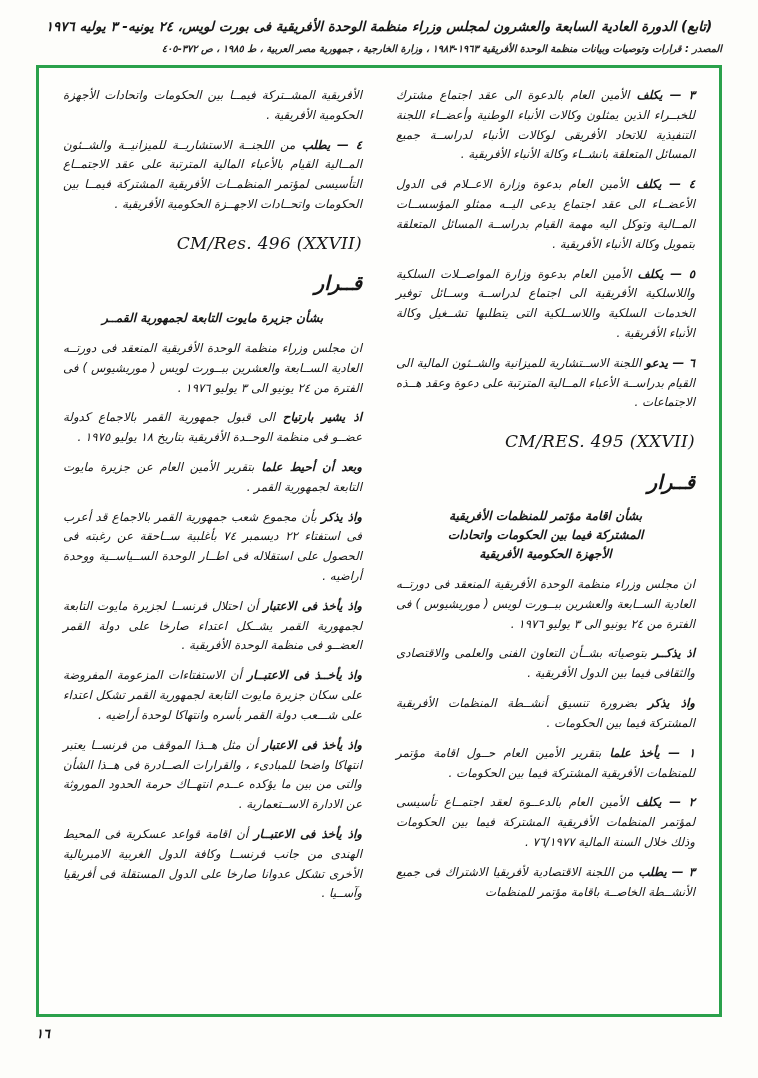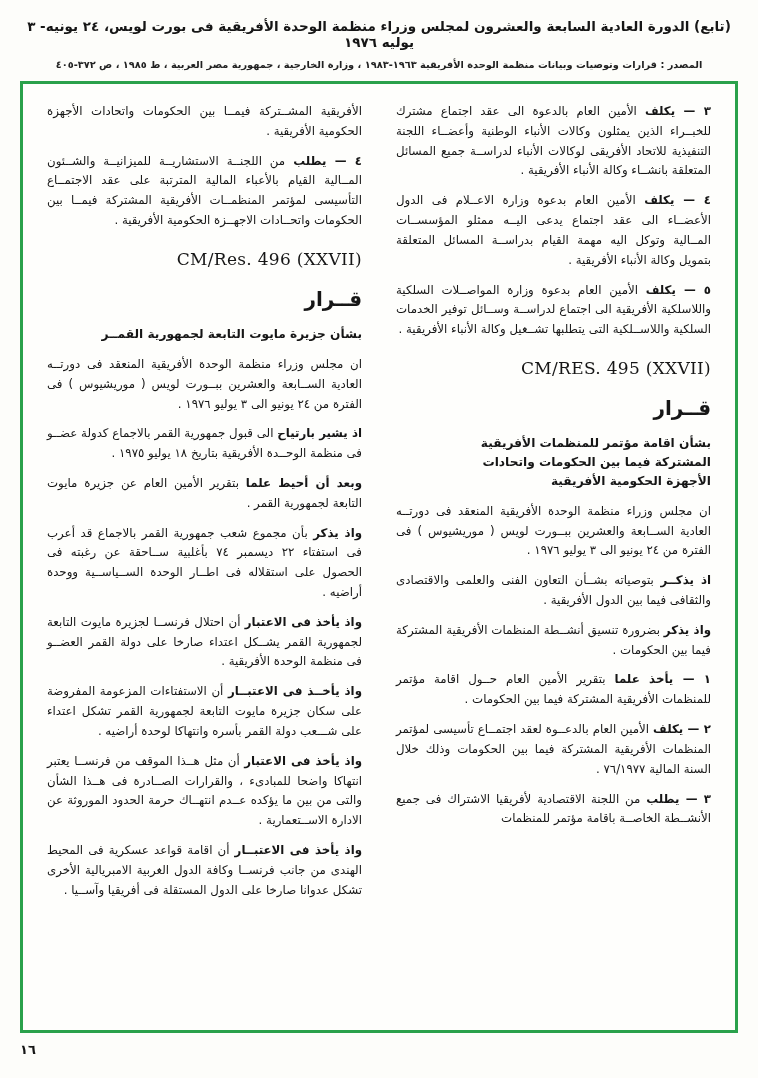--- a/index.html
+++ b/index.html
@@ -1,25 +1,25 @@
 <!DOCTYPE html>
 <html lang="ar"><head>
 <meta charset="utf-8">
 <style>
   * { margin:0; padding:0; box-sizing:border-box; }
   html, body { background:#fdfdfa; }
   body {
     width:758px; height:1078px; overflow:hidden; position:relative;
     font-family:"DejaVu Sans", sans-serif; color:#161616;
   }
-  .page { width:758px; height:1078px; padding:12px 20px 0; }
+  .page { width:758px; height:1078px; padding:12px 36px 0;font-style:italic; }
 
   .doc-header { direction:rtl; text-align:center; }
   .doc-header .hline1 { font-weight:bold; font-size:13.5px; margin-top:6px; }
-  .doc-header .hline2 { font-weight:bold; font-size:9.8px; margin-top:9px; color:#222; }
+  .doc-header .hline2 { font-weight:bold; font-size:9.8px; margin-top:9px; color:#222;text-align:right; }
 
   .frame {
     margin-top:11px;
     border:3px solid #2aa14b;
     height:952px;
     padding:18px 24px 8px;
     background:#fefefc;
     overflow:hidden;
   }
   .cols { display:flex; direction:rtl; gap:34px; height:100%; }
@@ -31,21 +31,21 @@
   .para { margin-bottom:10px; }
   .lead { font-weight:bold; }
   .latin-heading {
     direction:ltr; text-align:right;
     font-family:"DejaVu Serif", serif;
     font-size:17px; letter-spacing:.3px;
     margin:14px 0 10px;
   }
   .res-title { font-weight:bold; font-size:20px; margin:6px 0 8px; }
   .res-subtitle {
-    text-align:right; font-weight:bold; font-size:12.2px;
+    text-align:center; font-weight:bold; font-size:12.2px;
     line-height:1.55; margin-bottom:11px; white-space:pre-line;
   }
   .pageno { font-weight:bold; font-size:13px; margin-top:9px; }
 </style>
 </head>
 <body>
 
 <div class="page">
 
   <header class="doc-header">
@@ -53,20 +53,21 @@
     <div class="hline2">المصدر :  قرارات وتوصيات وبيانات منظمة الوحدة الأفريقية ١٩٦٣-١٩٨٣ ، وزارة الخارجية ، جمهورية مصر العربية ، ط ١٩٨٥ ، ص ٣٧٢-٤٠٥</div>
   </header>
 
   <div class="frame">
     <div class="cols">
 
       <div class="col">
         <p class="para"><b class="lead">٣ — يكلف</b> <span>الأمين العام بالدعوة الى عقد اجتماع مشترك للخبــراء الذين يمثلون وكالات الأنباء الوطنية وأعضــاء اللجنة التنفيذية للاتحاد الأفريقى لوكالات الأنباء لدراســة جميع المسائل المتعلقة بانشــاء وكالة الأنباء الأفريقية .</span></p>
         <p class="para"><b class="lead">٤ — يكلف</b> <span>الأمين العام بدعوة وزارة الاعــلام فى الدول الأعضــاء الى عقد اجتماع يدعى اليــه ممثلو المؤسســات المــالية وتوكل اليه مهمة القيام بدراســة المسائل المتعلقة بتمويل وكالة الأنباء الأفريقية .</span></p>
         <p class="para"><b class="lead">٥ — يكلف</b> <span>الأمين العام بدعوة وزارة المواصــلات السلكية واللاسلكية الأفريقية الى اجتماع لدراســة وســائل توفير الخدمات السلكية واللاســلكية التى يتطلبها تشــغيل وكالة الأنباء الأفريقية .</span></p>
+        <p class="para"><b class="lead">٦ — يدعو</b> <span>اللجنة الاســتشارية للميزانية والشــئون المالية الى القيام بدراســة الأعباء المــالية المترتبة على دعوة وعقد هــذه الاجتماعات .</span></p>
         <div class="latin-heading">CM/RES. 495 (XXVII)</div>
         <div class="res-title">قــرار</div>
         <div class="res-subtitle">بشأن اقامة مؤتمر للمنظمات الأفريقية
 المشتركة فيما بين الحكومات واتحادات
 الأجهزة الحكومية الأفريقية</div>
         <p class="para"><span>ان مجلس وزراء منظمة الوحدة الأفريقية المنعقد فى دورتــه العادية الســابعة والعشرين ببــورت لويس ( موريشيوس ) فى الفترة من ٢٤ يونيو الى ٣ يوليو ١٩٧٦ .</span></p>
         <p class="para"><b class="lead">اذ يذكــر</b> <span>بتوصياته بشــأن التعاون الفنى والعلمى والاقتصادى والثقافى فيما بين الدول الأفريقية .</span></p>
         <p class="para"><b class="lead">واذ يذكر</b> <span>بضرورة تنسيق أنشــطة المنظمات الأفريقية المشتركة فيما بين الحكومات .</span></p>
         <p class="para"><b class="lead">١ — يأخذ علما</b> <span>بتقرير الأمين العام حــول اقامة مؤتمر للمنظمات الأفريقية المشتركة فيما بين الحكومات .</span></p>
         <p class="para"><b class="lead">٢ — يكلف</b> <span>الأمين العام بالدعــوة لعقد اجتمــاع تأسيسى لمؤتمر المنظمات الأفريقية المشتركة فيما بين الحكومات وذلك خلال السنة المالية ٧٦/١٩٧٧ .</span></p>

